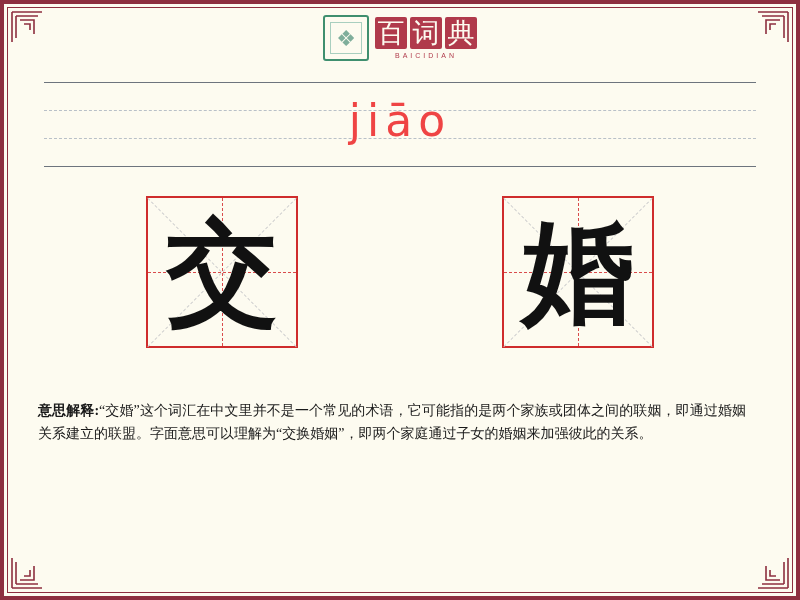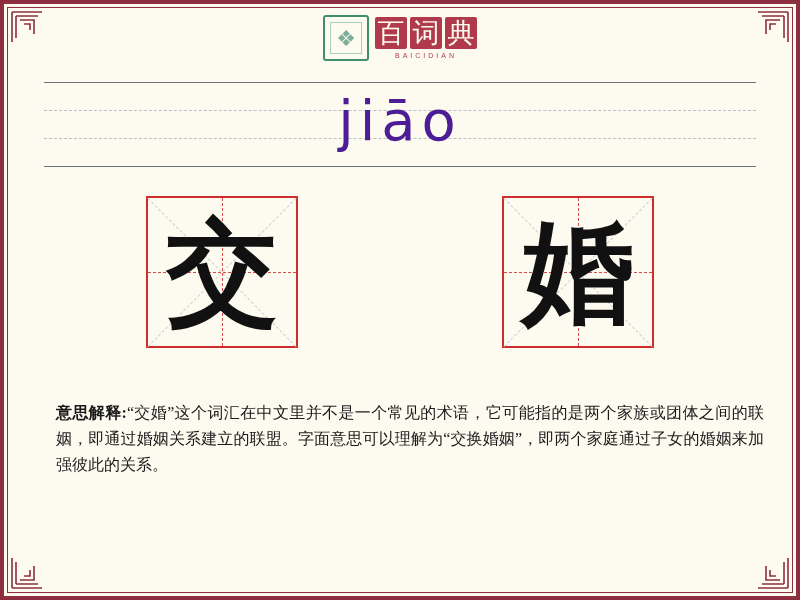--- a/index.html
+++ b/index.html
@@ -137,23 +137,23 @@
     display: flex;
   }
   .pinyin-cell {
     flex: 1;
     display: flex;
     align-items: center;
     justify-content: center;
   }
   .pinyin {
     font-family: "DejaVu Sans", sans-serif;
-    font-size: 56px;
+    font-size: 44px;
     letter-spacing: 6px;
-    color: #4c1d95;
+    color: #ef4444;
     line-height: 1;
     transform: translateY(-4px);
   }
 
   
   .chars {
     position: absolute;
     left: 44px;
     top: 196px;
     width: 712px;
@@ -203,25 +203,25 @@
     font-family: "DejaVu Sans", sans-serif;
     font-size: 112px;
     line-height: 1;
     color: #111;
     font-weight: bold;
   }
 
   
   .explanation {
     position: absolute;
-    left: 56px;
+    left: 38px;
     top: 400px;
     width: 708px;
     font-family: "Liberation Serif", serif;
-    font-size: 16px;
+    font-size: 14px;
     line-height: 1.62;
     color: #1a1a1a;
     text-align: justify;
   }
   .explanation .label {
     font-weight: bold;
   }
 </style>
 </head>
 <body>

